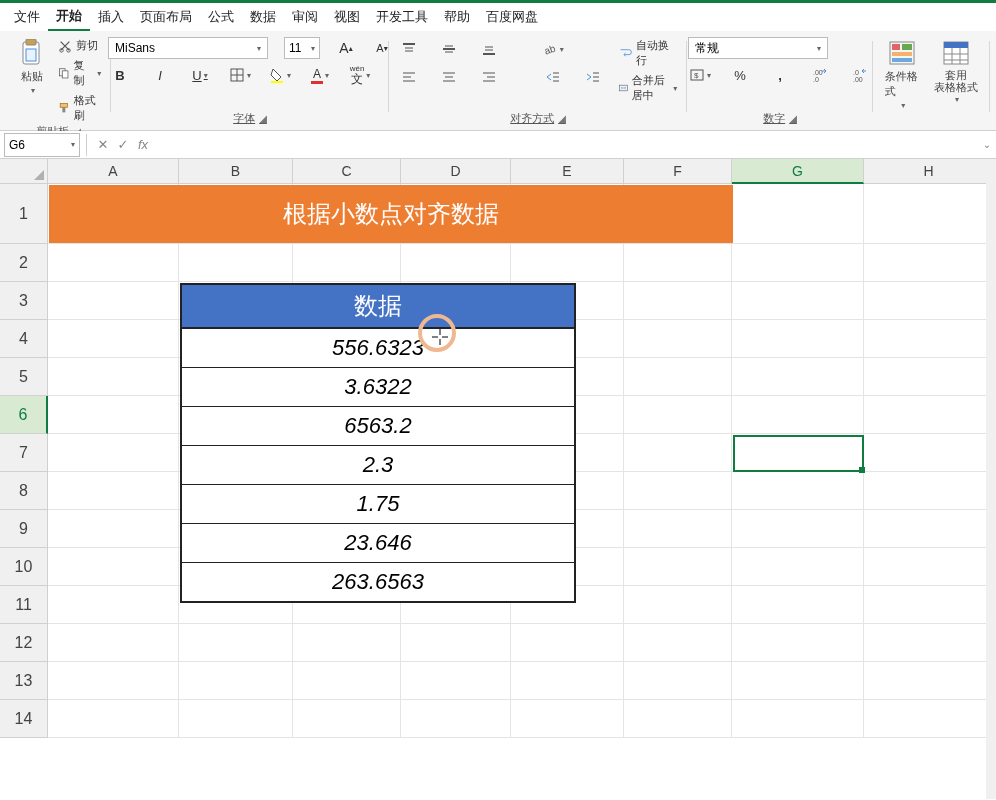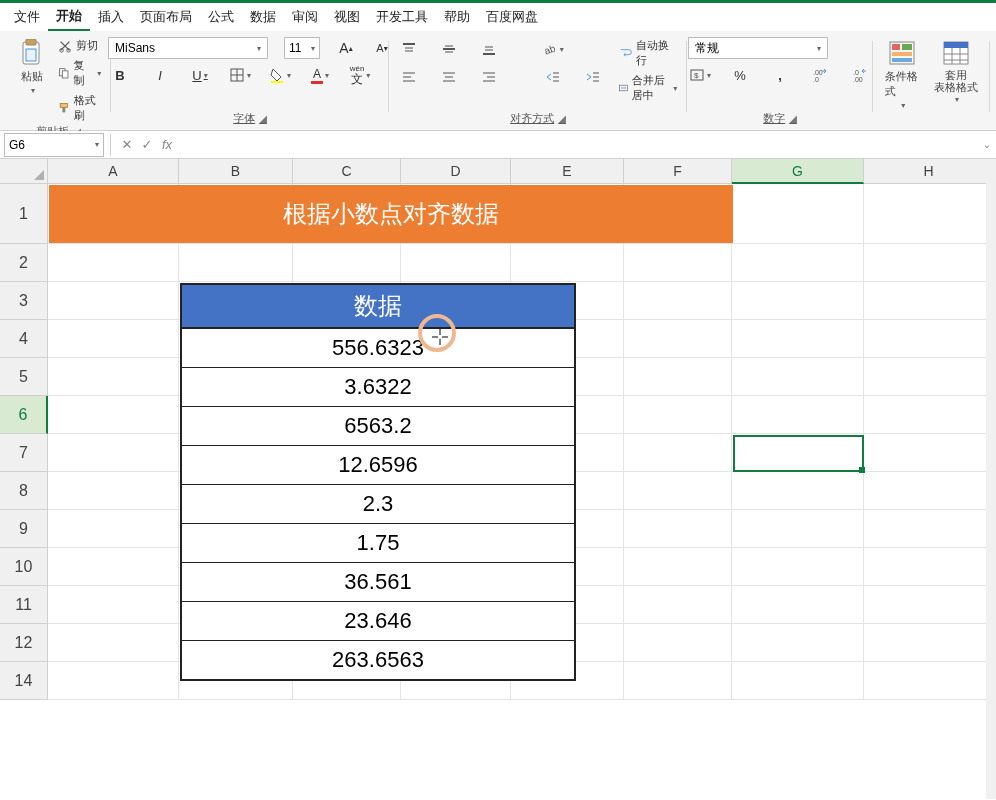--- a/index.html
+++ b/index.html
@@ -37,21 +37,21 @@
   .ico-btn.small { width:20px; height:20px; font-size:12px; }
   .caret { font-size:8px; color:#666; padding-left:2px;}
 
   
 
   
   .num-combo { width:140px; height:22px; border:1px solid #bbb; background:#fff; font-size:12px; padding:0 6px; display:flex; align-items:center; justify-content:space-between;}
 
   
   .formula-bar { display:flex; align-items:center; height:28px; border-bottom:1px solid #d0d0d0; background:#fff; }
-  .name-box { width:100px; height:24px; margin:2px 0 2px 4px; border:1px solid #bbb; display:flex; align-items:center; justify-content:space-between; padding:0 4px; font-size:12px;}
+  .name-box { width:76px; height:24px; margin:2px 0 2px 4px; border:1px solid #bbb; display:flex; align-items:center; justify-content:space-between; padding:0 4px; font-size:12px;}
   .fb-sep { width:1px; height:22px; background:#d0d0d0; margin:0 6px;}
   .fb-btn { width:20px; height:20px; display:flex; align-items:center; justify-content:center; color:#888; font-size:13px; cursor:pointer;}
   .fb-input { flex:1; height:22px; border:none; outline:none; font-size:12px; padding:0 4px;}
 
   
   .grid { position:relative; background:#fff; overflow:hidden;}
   .colhead-row { display:flex; height:25px; }
   .corner { width:48px; height:25px; border-right:1px solid #d0d0d0; border-bottom:1px solid #d0d0d0; background:#f0f0f0; position:relative;}
   .corner::after{content:""; position:absolute; right:3px; bottom:3px; width:0; height:0; border-style:solid; border-width:0 0 10px 10px; border-color:transparent transparent #b0b0b0 transparent;}
   .colhead { height:25px; border-right:1px solid #d0d0d0; border-bottom:1px solid #d0d0d0; background:#f0f0f0; display:flex; align-items:center; justify-content:center; font-size:14px; color:#444;}
@@ -65,21 +65,21 @@
   
   .cA{width:131px;} .cB{width:114px;} .cC{width:108px;} .cD{width:110px;} .cE{width:113px;} .cF{width:108px;} .cG{width:132px;} .cH{width:130px;}
 
   
   .h1{height:60px;} .hstd{height:38px;}
 
   
   .title-banner { position:absolute; left:49px; top:26px; width:684px; height:58px; background:#ed7d31; color:#fff; display:flex; align-items:center; justify-content:center; font-size:24px;}
   .data-table { position:absolute; left:180px; top:124px; width:396px; border:2px solid #222;}
   .data-table .dh { background:#4472c4; color:#fff; text-align:center; font-size:24px; padding:5px 0; border-bottom:2px solid #222;}
-  .data-table .dr { text-align:center; font-size:22px; padding:6px 4px; border-bottom:1px solid #222; background:#fff;}
+  .data-table .dr { text-align:center; font-size:22px; padding:6px 4px; border-bottom:1px solid #222; background:#fff;font-style:italic;}
   .data-table .dr:last-child{border-bottom:none;}
 
   .cursor-circle { position:absolute; width:38px; height:38px; border:4px solid #f0b890; border-radius:50%; left:418px; top:155px; pointer-events:none; z-index:50;}
   .cross-cursor { position:absolute; left:432px; top:170px; z-index:51; pointer-events:none;}
 
   .sel-cell { position:absolute; border:2px solid #107c41; background:transparent; pointer-events:none; z-index:40;}
   .sel-cell .handle{position:absolute; right:-3px; bottom:-3px; width:6px; height:6px; background:#107c41;}
 
   .scrollbar-v { position:absolute; right:0; top:0; bottom:0; width:10px; background:#f0f0f0;}
   .expand-fb { position:absolute; right:2px; width:14px; height:14px; font-size:10px; color:#888; display:flex; align-items:center; justify-content:center; cursor:pointer;}
@@ -539,20 +539,31 @@
         <div class="cell cA" style="height: 38px;"></div>
         <div class="cell cB" style="height: 38px;"></div>
         <div class="cell cC" style="height: 38px;"></div>
         <div class="cell cD" style="height: 38px;"></div>
         <div class="cell cE" style="height: 38px;"></div>
         <div class="cell cF" style="height: 38px;"></div>
         <div class="cell cG" style="height: 38px;"></div>
         <div class="cell cH" style="height: 38px;"></div>
       </div>
       <div class="row">
+        <div class="rowhead hstd" style="height: 38px;">13</div>
+        <div class="cell cA" style="height: 38px;"></div>
+        <div class="cell cB" style="height: 38px;"></div>
+        <div class="cell cC" style="height: 38px;"></div>
+        <div class="cell cD" style="height: 38px;"></div>
+        <div class="cell cE" style="height: 38px;"></div>
+        <div class="cell cF" style="height: 38px;"></div>
+        <div class="cell cG" style="height: 38px;"></div>
+        <div class="cell cH" style="height: 38px;"></div>
+      </div>
+      <div class="row">
         <div class="rowhead hstd" style="height: 38px;">14</div>
         <div class="cell cA" style="height: 38px;"></div>
         <div class="cell cB" style="height: 38px;"></div>
         <div class="cell cC" style="height: 38px;"></div>
         <div class="cell cD" style="height: 38px;"></div>
         <div class="cell cE" style="height: 38px;"></div>
         <div class="cell cF" style="height: 38px;"></div>
         <div class="cell cG" style="height: 38px;"></div>
         <div class="cell cH" style="height: 38px;"></div>
       </div>
@@ -560,24 +571,22 @@
 
   <div class="title-banner">
       <span>根据小数点对齐数据</span>
     </div>
 
   <div class="data-table">
     <div class="dh">数据</div>
     <div class="dr">556.6323</div>
     <div class="dr">3.6322</div>
     <div class="dr">6563.2</div>
-    <div class="dr">12.6596</div>
     <div class="dr">2.3</div>
     <div class="dr">1.75</div>
-    <div class="dr">36.561</div>
     <div class="dr">23.646</div>
     <div class="dr">263.6563</div>
   </div>
 
   <div class="sel-cell" style="left:733px; top:276px; width:131px; height:37px;">
       <div class="handle"></div>
     </div>
 
   <div class="cursor-circle"></div>
   <div class="cross-cursor">

